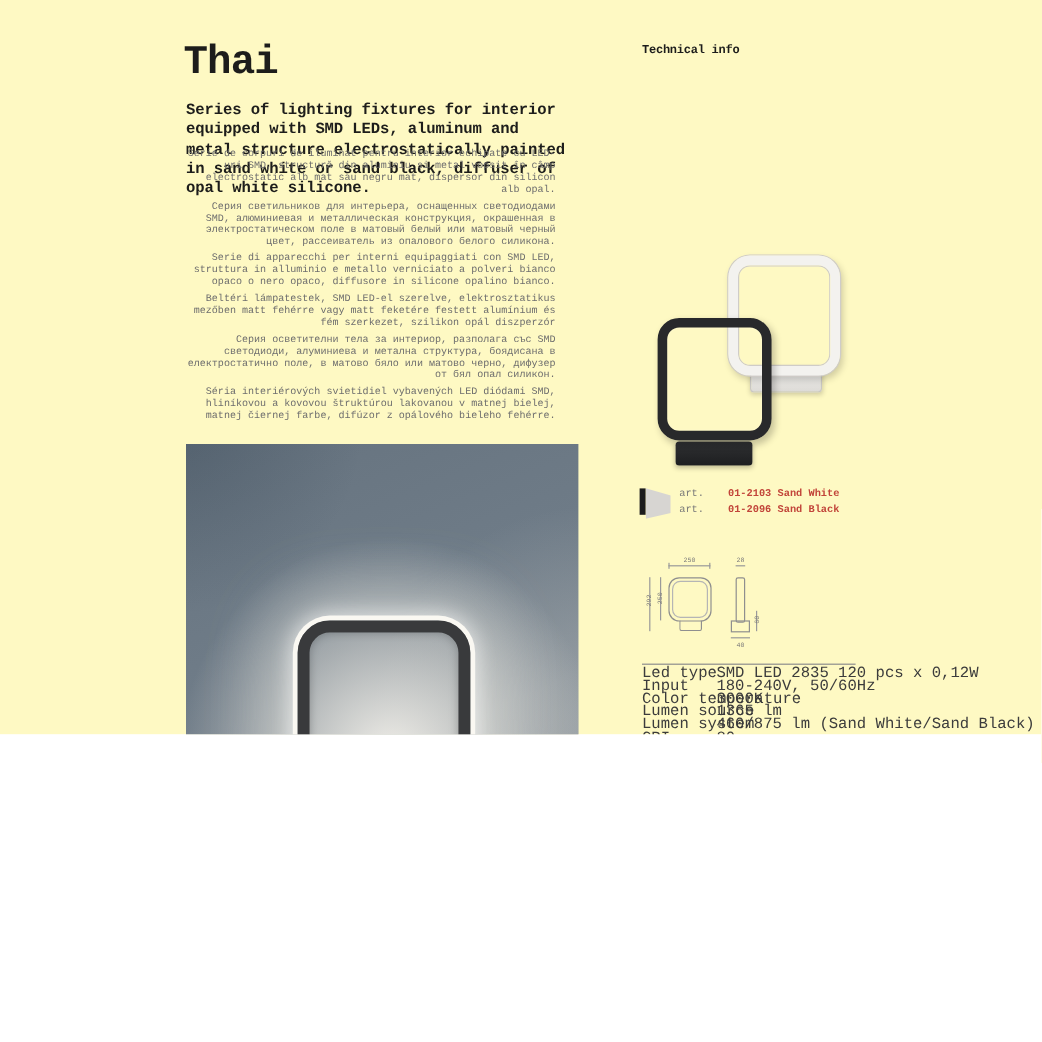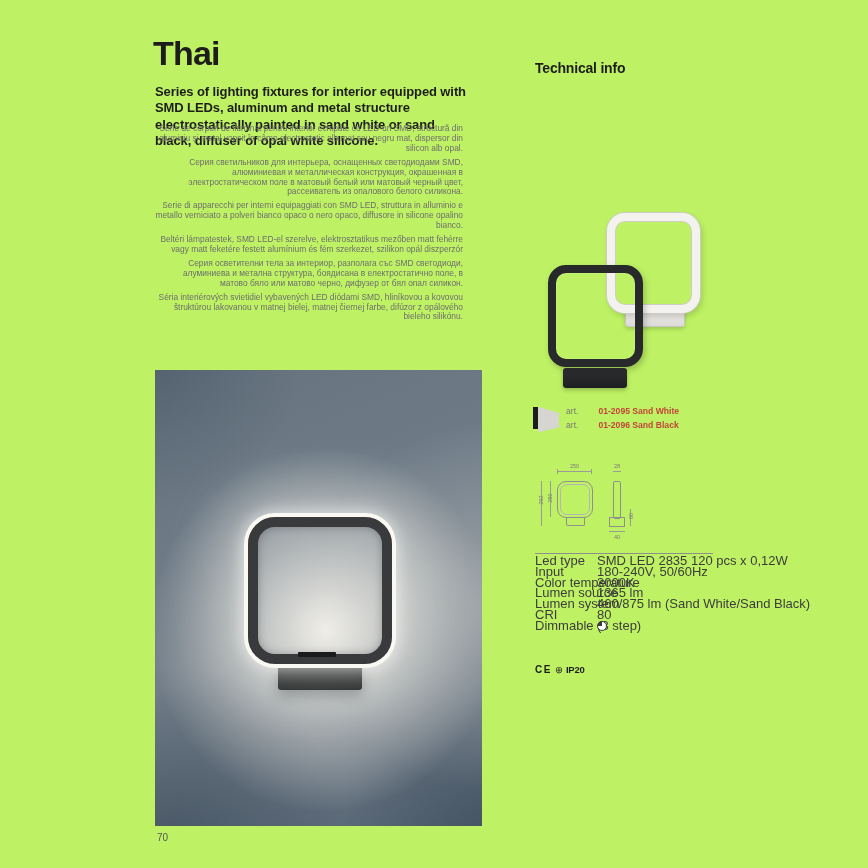--- a/index.html
+++ b/index.html
@@ -1,18 +1,18 @@
 <!DOCTYPE html>
 <html><head>
 <meta charset="utf-8">
 <style>
   html,body{margin:0;padding:0;background:#ffffff;}
   #page{
-    position:relative;width:868px;height:868px;background:#bef264;overflow:hidden;
-    font-family:Liberation Sans, sans-serif;color:#1d1d1b;
+    position:relative;width:868px;height:612px;background:#fef9c3;overflow:hidden;
+    font-family:Liberation Mono, monospace;color:#1d1d1b;
   }
   .abs{position:absolute;}
 
   
   .title{left:153px;top:34px;font-size:34px;font-weight:700;letter-spacing:-0.8px;color:#1d1d1b;}
   .intro{left:155px;top:84px;width:318px;font-size:13px;line-height:16.3px;font-weight:700;color:#1d1d1b;letter-spacing:-0.1px;}
   .paras{left:155px;top:124px;width:308px;text-align:right;}
   .para{font-size:8.4px;line-height:9.9px;color:#6e6e6e;margin:0 0 4px 0;}
 
   
@@ -36,21 +36,21 @@
       inset 0 0 8px rgba(0,0,0,0.25);
   }
   .hero-tab{position:absolute;left:40px;bottom:-3px;width:38px;height:5px;background:#1a1b1c;border-radius:1px;}
   .hero-base{
     position:absolute;left:123px;top:293px;width:84px;height:27px;z-index:1;
     background:linear-gradient(#2b2d2f,#17191b);border-radius:3px;
     box-shadow:0 6px 14px rgba(20,30,40,0.35);
   }
 
   
-  .tech-heading{left:535px;top:60px;font-size:14px;font-weight:700;letter-spacing:-0.2px;color:#1d1d1b;}
+  .tech-heading{left:535px;top:37px;font-size:10px;font-weight:700;letter-spacing:-0.2px;color:#1d1d1b;}
 
   .thumb-frame-white{
     position:absolute;left:607px;top:213px;width:77px;height:84px;
     border:8px solid #f3f2ef;border-radius:18px;z-index:2;
     box-shadow:0 0 0 1px #cfccc8,inset 0 0 0 1px #cfccc8,2px 3px 6px rgba(0,0,0,0.18);
     background:transparent;
   }
   .thumb-base-white{
     position:absolute;left:625px;top:305px;width:58px;height:20px;z-index:1;
     background:linear-gradient(#f4f3f0,#dddbd7);border:1px solid #c9c7c3;border-radius:3px;
@@ -112,21 +112,21 @@
 
   <div class="abs title">Thai</div>
   <div class="abs intro">Series of lighting fixtures for interior equipped with SMD LEDs, aluminum and metal structure electrostatically painted in sand white or sand black, diffuser of opal white silicone.</div>
 
   <div class="abs paras">
     <p class="para">Serie de corpuri de iluminat pentru interior echipate cu LED-uri SMD, structură din aluminiu și metal vopsit în câmp electrostatic alb mat sau negru mat, dispersor din silicon alb opal.</p>
     <p class="para">Серия светильников для интерьера, оснащенных светодиодами SMD, алюминиевая и металлическая конструкция, окрашенная в электростатическом поле в матовый белый или матовый черный цвет, рассеиватель из опалового белого силикона.</p>
     <p class="para">Serie di apparecchi per interni equipaggiati con SMD LED, struttura in alluminio e metallo verniciato a polveri bianco opaco o nero opaco, diffusore in silicone opalino bianco.</p>
     <p class="para">Beltéri lámpatestek, SMD LED-el szerelve, elektrosztatikus mezőben matt fehérre vagy matt feketére festett alumínium és fém szerkezet, szilikon opál diszperzór</p>
     <p class="para">Серия осветителни тела за интериор, разполага със SMD светодиоди, алуминиева и метална структура, боядисана в електростатично поле, в матово бяло или матово черно, дифузер от бял опал силикон.</p>
-    <p class="para">Séria interiérových svietidiel vybavených LED diódami SMD, hliníkovou a kovovou štruktúrou lakovanou v matnej bielej, matnej čiernej farbe, difúzor z opálového bieleho silikónu.</p>
+    <p class="para">Séria interiérových svietidiel vybavených LED diódami SMD, hliníkovou a kovovou štruktúrou lakovanou v matnej bielej, matnej čiernej farbe, difúzor z opálového bieleho fehérre.</p>
   </div>
 
   <div class="abs photo">
     <div class="hero-base"></div>
     <div class="hero-frame">
       <div class="hero-tab"></div>
     </div>
   </div>
 
   <div class="abs tech-heading">Technical info</div>
@@ -135,21 +135,21 @@
   <div class="thumb-frame-white"></div>
   <div class="thumb-base-black"></div>
   <div class="thumb-frame-black"></div>
 
   <div class="abs swatch">
     <div class="bar"></div>
     <div class="panel"></div>
   </div>
   <div class="abs art-rows">
     <div>
-      <span class="art-prefix">art.</span><span class="art-red">01-2095</span>
+      <span class="art-prefix">art.</span><span class="art-red">01-2103</span>
       <span class="art-red">Sand White</span>
     </div>
     <div>
       <span class="art-prefix">art.</span><span class="art-red">01-2096</span>
       <span class="art-red">Sand Black</span>
     </div>
   </div>
 
   <div class="abs drawing">
 

